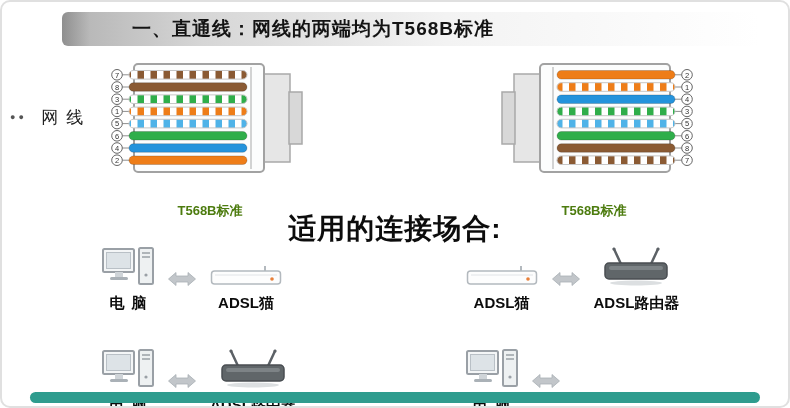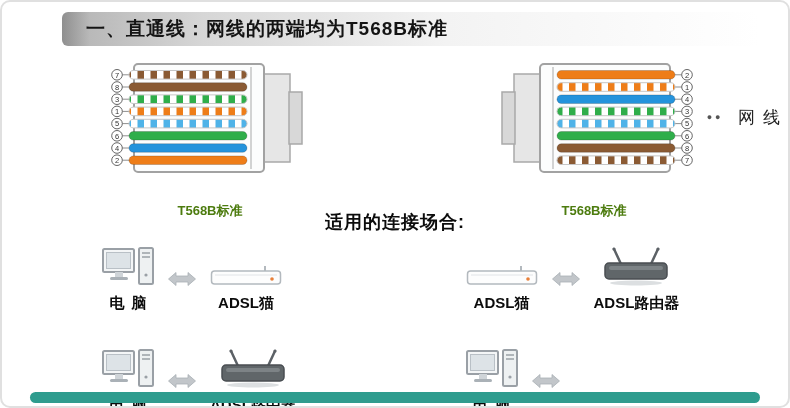--- a/index.html
+++ b/index.html
@@ -5,35 +5,35 @@
   html,body{margin:0;padding:0;background:#ffffff;}
   *{box-sizing:border-box;}
   .page{
     position:relative;width:790px;height:408px;background:#fff;
     border:2px solid #e0e0e0;border-radius:10px;overflow:hidden;
     font-family:"Liberation Sans",sans-serif;color:#111;
   }
   .header{
     position:absolute;left:60px;top:10px;right:28px;height:34px;border-radius:6px;
     background:linear-gradient(90deg,#8f8f8f 0%,#b9b9b9 4%,#d6d6d6 20%,#f3f3f3 55%,#ffffff 100%);
-    display:flex;align-items:center;padding-left:24px;
+    display:flex;align-items:center;padding-left:70px;
   }
   .header .title{font-size:19px;font-weight:bold;color:#141414;letter-spacing:1px;}
   .connector-block{position:absolute;top:60px;width:200px;text-align:center;}
   .connector-block.left{left:108px;}
   .connector-block.right{right:94px;}
   .connector-label{margin-top:24px;font-size:13px;font-weight:bold;color:#4d7c0f;}
   .cable-center{
-    position:absolute;left:8px;right:0;top:104px;text-align:right;
+    position:absolute;left:8px;right:0;top:104px;text-align:left;
   }
   .cable-center .dots{font-size:9px;color:#555;letter-spacing:3px;vertical-align:3px;margin-right:10px;}
   .cable-center .cable-label{font-size:17px;color:#222;letter-spacing:8px;}
   .scenarios-title{
     position:absolute;top:208px;left:0;right:0;text-align:center;
-    font-size:18px;font-weight:bold;color:#0c0c0c;letter-spacing:1px;
+    font-size:28px;font-weight:bold;color:#0c0c0c;letter-spacing:1px;
   }
   .scenario-grid{
     position:absolute;left:100px;right:66px;top:240px;bottom:22px;
     display:grid;grid-template-columns:1fr 1fr;column-gap:50px;row-gap:14px;align-items:end;gap:31px;
   }
   .scenario{display:flex;align-items:flex-end;gap:14px;}
   .scenario.right-col{margin-left:38px;}
   .device{display:flex;flex-direction:column;align-items:center;gap:6px;}
   .device-icon{height:46px;display:flex;align-items:flex-end;justify-content:center;}
   .device-label{font-size:15px;font-weight:bold;color:#0c0c0c;white-space:nowrap;}

